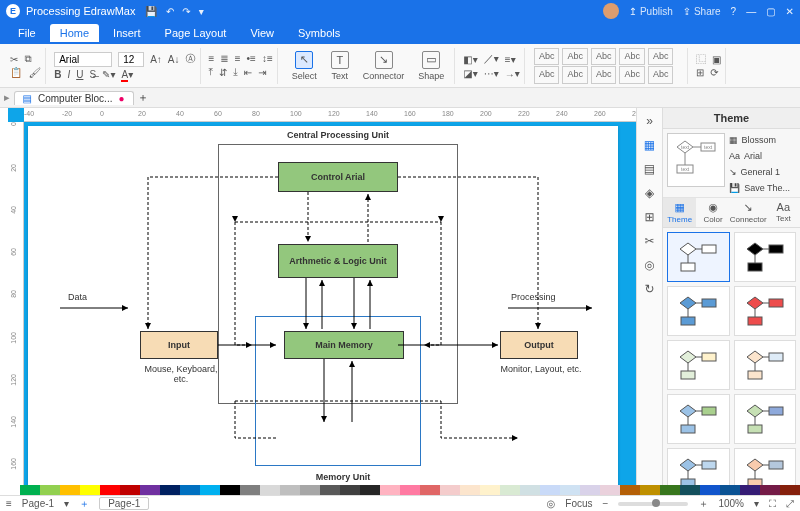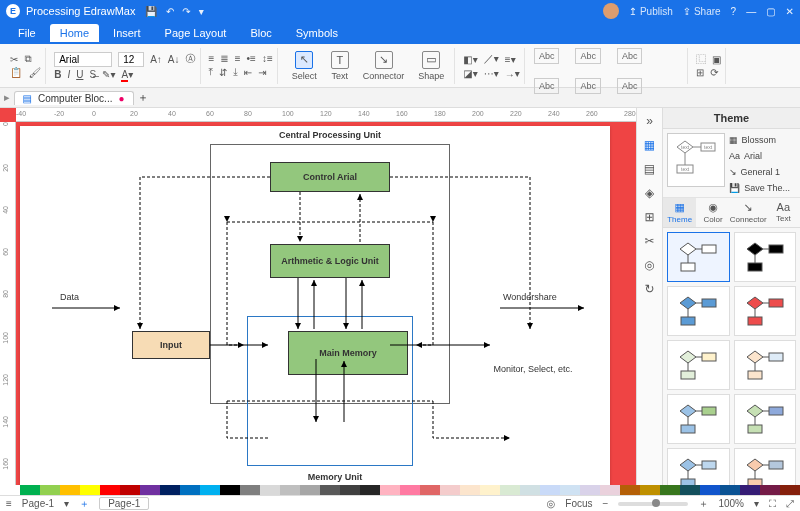--- a/index.html
+++ b/index.html
@@ -17,26 +17,26 @@
 .ribbon { height:44px; background:#f9f9f9; border-bottom:1px solid #ddd; display:flex; align-items:center; padding:0 6px; gap:4px; }
 .rgroup { display:flex; flex-direction:column; gap:2px; padding:0 4px; border-right:1px solid #e3e3e3; height:36px; justify-content:center; }
 .rrow { display:flex; gap:6px; align-items:center; font-size:10px; color:#555; }
 .rrow span { cursor:pointer; }
 .fontbox { border:1px solid #ccc; padding:1px 4px; font-size:10px; width:58px; background:#fff; }
 .sizebox { border:1px solid #ccc; padding:1px 4px; font-size:10px; width:26px; background:#fff; }
 .bigtool { display:flex; flex-direction:column; align-items:center; gap:2px; padding:2px 6px; cursor:pointer; font-size:9px; color:#555; }
 .bigtool .ico { width:18px; height:18px; border:1px solid #888; border-radius:2px; display:flex; align-items:center; justify-content:center; font-size:11px;}
 .bigtool.active .ico{ background:#dbe9ff; border-color:#1a72e8;}
 .abcbox { border:1px solid #ccc; padding:2px 4px; font-size:9px; color:#666; margin:0 1px; cursor:pointer; }
-.abcgroup { display:flex; flex-wrap:wrap; width:150px; gap:14px;}
+.abcgroup { display:flex; flex-wrap:wrap; width:150px; gap:1px;}
 .tabstrip { height:20px; background:#f3f3f3; border-bottom:1px solid #ddd; display:flex; align-items:center; padding:0 4px; gap:4px; }
 .dtab { background:#fff; border:1px solid #ccc; border-bottom:none; padding:1px 8px; font-size:10px; display:flex; align-items:center; gap:6px; border-radius:3px 3px 0 0;}
 .dtab .close { color:#e06; font-size:10px; cursor:pointer; }
 .workarea { position:absolute; top:108px; bottom:16px; left:0; right:0; display:flex; }
-.canvaswrap { flex:1; position:relative; overflow:hidden; background:#ef4444; }
+.canvaswrap { flex:1; position:relative; overflow:hidden; background:#0ea5e9;margin-left:8px; }
 .ruler-h { position:absolute; top:0; left:16px; right:0; height:14px; background:#fff; border-bottom:1px solid #ccc; font-size:7px; color:#888; overflow:hidden;}
 .ruler-h span{ position:absolute; top:2px; }
 .ruler-v { position:absolute; top:14px; left:0; bottom:0; width:16px; background:#fff; border-right:1px solid #ccc; font-size:7px; color:#888;}
 .ruler-v span{ position:absolute; left:2px; writing-mode:vertical-rl; transform:rotate(180deg);}
 .canvas { position:absolute; top:14px; left:16px; right:0; bottom:0; overflow:auto; }
 .page { width:590px; height:370px; background:#fff; margin:4px 0 4px 4px; box-shadow:0 1px 3px rgba(0,0,0,.2); position:relative; }
 .colorbar { position:absolute; left:0; right:0; bottom:16px; height:10px; display:flex; }
 .colorbar div { flex:1; }
 .statusbar { position:absolute; left:0; right:0; bottom:0; height:16px; background:#fff; border-top:1px solid #ddd; display:flex; align-items:center; font-size:10px; color:#555; padding:0 6px; gap:10px;}
 .statusbar .spacer{flex:1;}
@@ -87,21 +87,21 @@
     <span>▢</span>
     <span>✕</span>
   </div>
 </div>
 
 <div class="menubar">
   <div class="tab">File</div>
   <div class="tab active">Home</div>
   <div class="tab">Insert</div>
   <div class="tab">Page Layout</div>
-  <div class="tab">Bloc</div>
+  <div class="tab">View</div>
   <div class="tab">Symbols</div>
 </div>
 
 <div class="ribbon">
   <div class="rgroup">
       <div class="rrow">
     <span>✂</span>
     <span>⧉</span>
   </div>
       <div class="rrow">
@@ -241,26 +241,28 @@
         <span style="top: 336px;">160</span>
       </div>
     <div class="canvas">
       <div class="page">
 
         <div class="dlabel" style="top:4px;left:250px;width:120px;font-weight:bold">Central Processing Unit</div>
         <div class="dframe" style="top:18px;left:190px;width:240px;height:260px"></div>
         <div class="dbox" style="top:36px;left:250px;width:120px;height:30px;background:#93c77d">Control Arial</div>
         <div class="dbox" style="top:118px;left:250px;width:120px;height:34px;background:#93c77d">Arthmetic &amp; Logic Unit</div>
         <div class="dframe" style="top:190px;left:227px;width:166px;height:150px;border-color:#2b78c5"></div>
-        <div class="dbox" style="top:205px;left:268px;width:120px;height:44px;background:#93c77d">Main Memory</div>
+        <div class="dbox" style="top:205px;left:256px;width:120px;height:28px;background:#93c77d">Main Memory</div>
         <div class="dlabel" style="top:346px;left:270px;width:90px;font-weight:bold">Memory Unit</div>
         <div class="dbox" style="top:205px;left:112px;width:78px;height:28px;background:#f7dcb5">Input</div>
-        <div class="dlabel" style="top:238px;left:466px;width:94px">Monitor, Select, etc.</div>
+        <div class="dlabel" style="top:238px;left:108px;width:90px">Mouse, Keyboard, etc.</div>
+        <div class="dbox" style="top:205px;left:472px;width:78px;height:28px;background:#f7dcb5">Output</div>
+        <div class="dlabel" style="top:238px;left:466px;width:94px">Monitor, Layout, etc.</div>
         <div class="dlabel" style="top:166px;left:40px">Data</div>
-        <div class="dlabel" style="top:166px;left:483px">Wondershare</div>
+        <div class="dlabel" style="top:166px;left:483px">Processing</div>
         <svg style="position:absolute;top:0;left:0;width:590px;height:370px;pointer-events:none">
           <defs>
               <marker id="ah" markerWidth="8" markerHeight="8" refX="6" refY="3" orient="auto">
                 <path d="M0,0 L6,3 L0,6 Z"></path>
               </marker>
             </defs>
 
           <line class="arrow" x1="32" y1="182" x2="100" y2="182" marker-end="url(#ah)"></line>
           <line class="arrow" x1="480" y1="182" x2="564" y2="182" marker-end="url(#ah)"></line>
 

